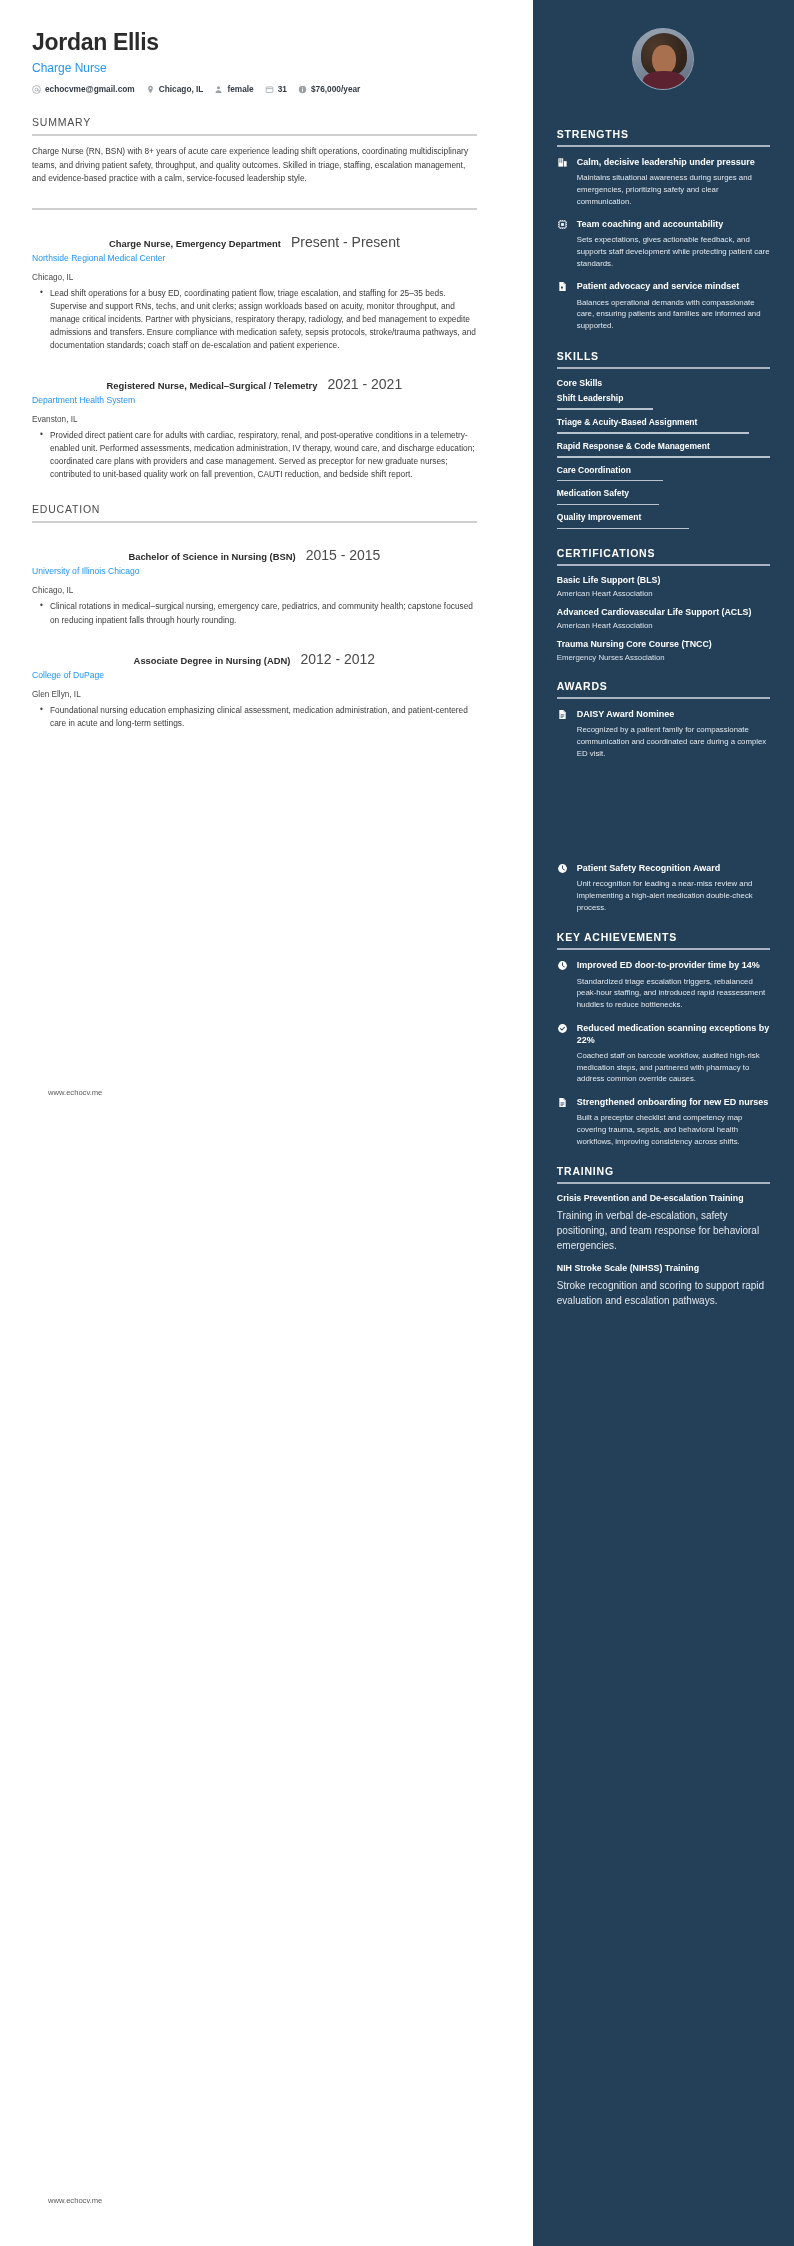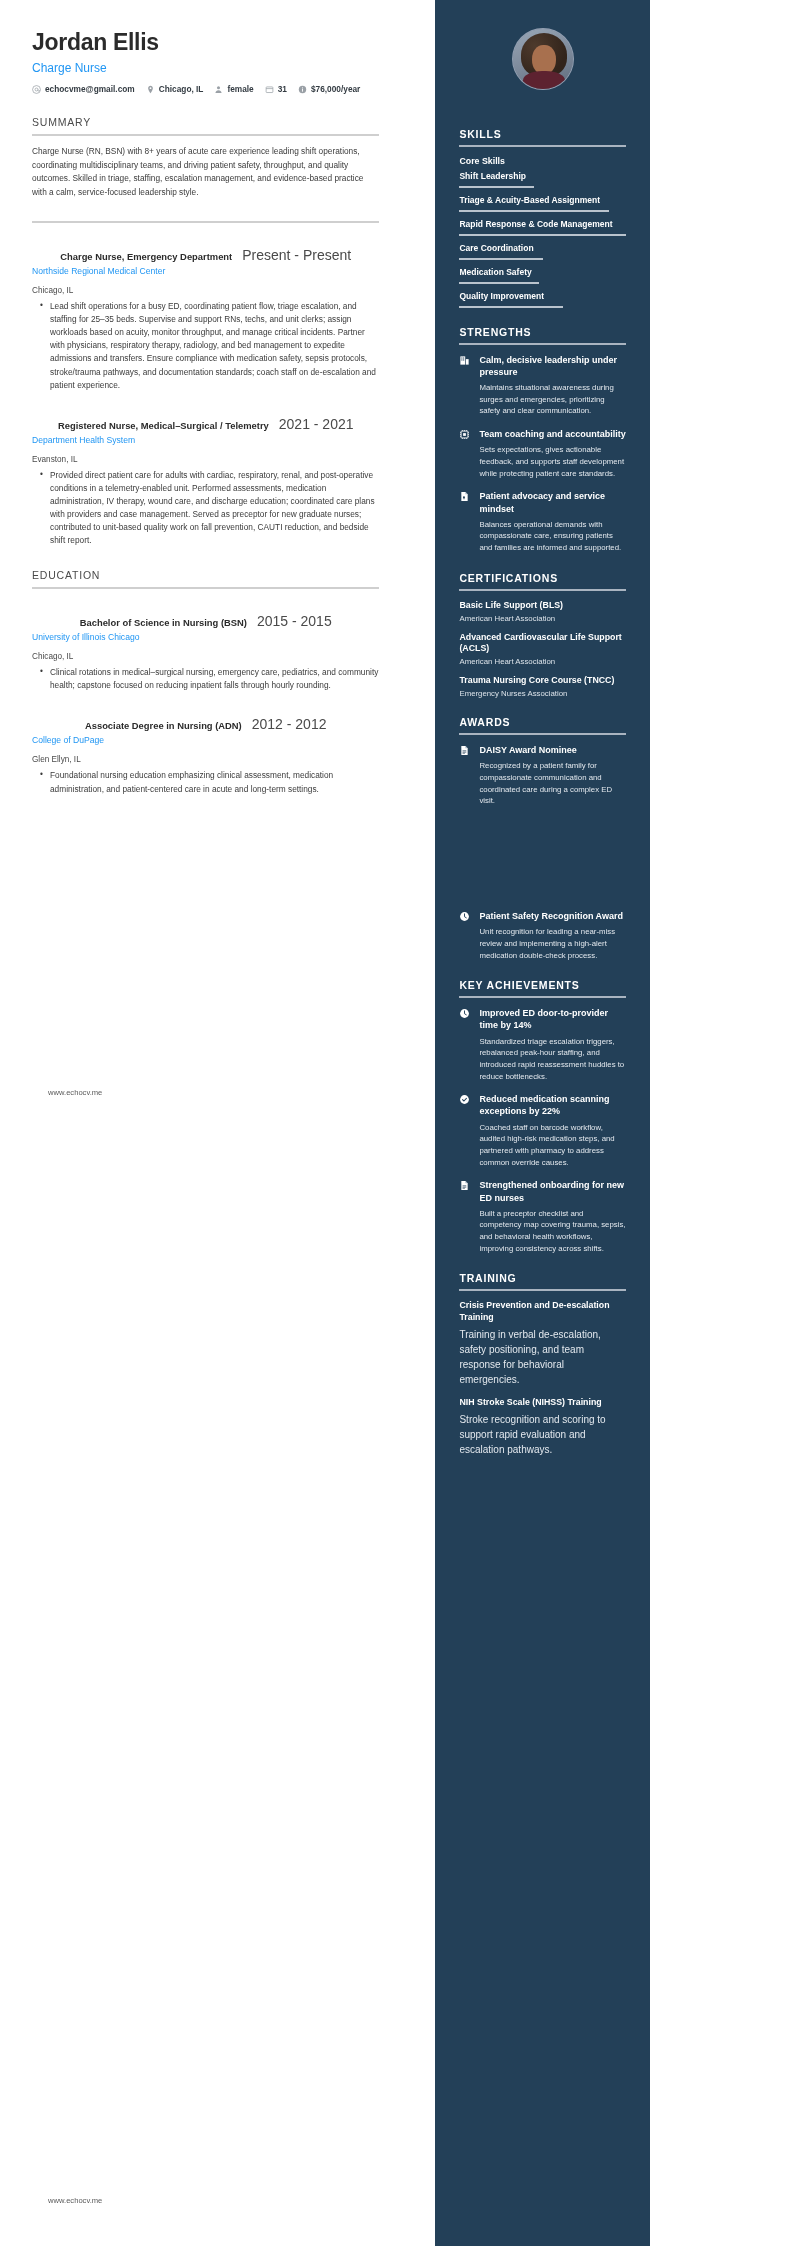--- a/index.html
+++ b/index.html
@@ -4,21 +4,21 @@
 <style>
   * { box-sizing: border-box; margin: 0; padding: 0; }
   html, body {
     width: 794px;
     background: #ffffff;
     font-family: "Liberation Sans", sans-serif;
     -webkit-font-smoothing: antialiased;
   }
   .page {
     position: relative;
-    width: 650px;
+    width: 794px;
     min-height: 2246px;
     display: flex;
     align-items: stretch;
     background: #ffffff;
     gap: 24px;
   }
   
   .main {
     width: 525px;
     padding: 30px 32px 0 32px;
@@ -402,51 +402,20 @@
     <div class="avatar-wrap">
       <div class="avatar">
         <div class="sky"></div>
         <div class="hair"></div>
         <div class="face"></div>
         <div class="body"></div>
       </div>
     </div>
 
     <div class="sb-section">
-      <div class="sb-title">SKILLS</div>
-      <div class="sb-rule"></div>
-      <div class="skill-group-label">Core Skills</div>
-
-      <div class="skill-row">
-        <div class="skill-name">Shift Leadership</div>
-        <div class="skill-bar" style="width: 45%;"></div>
-      </div>
-      <div class="skill-row">
-        <div class="skill-name">Triage &amp; Acuity-Based Assignment</div>
-        <div class="skill-bar" style="width: 90%;"></div>
-      </div>
-      <div class="skill-row">
-        <div class="skill-name">Rapid Response &amp; Code Management</div>
-        <div class="skill-bar" style="width: 100%;"></div>
-      </div>
-      <div class="skill-row">
-        <div class="skill-name">Care Coordination</div>
-        <div class="skill-bar" style="width: 50%;"></div>
-      </div>
-      <div class="skill-row">
-        <div class="skill-name">Medication Safety</div>
-        <div class="skill-bar" style="width: 48%;"></div>
-      </div>
-      <div class="skill-row">
-        <div class="skill-name">Quality Improvement</div>
-        <div class="skill-bar" style="width: 62%;"></div>
-      </div>
-    </div>
-
-    <div class="sb-section">
       <div class="sb-title">STRENGTHS</div>
       <div class="sb-rule"></div>
 
       <div class="sb-item">
         <div class="sb-icon">
           <svg width="11" height="11" viewBox="0 0 16 16">
               <rect x="2" y="2" width="7" height="12" fill="#fff"></rect>
               <rect x="10" y="6" width="4" height="8" fill="#fff"></rect>
               <rect x="3.4" y="3.6" width="1.6" height="1.6" fill="#234058"></rect>
               <rect x="6" y="3.6" width="1.6" height="1.6" fill="#234058"></rect>
@@ -484,20 +453,51 @@
             </svg>
         </div>
         <div class="sb-item-body">
           <div class="sb-item-title">Patient advocacy and service mindset</div>
           <div class="sb-item-desc">Balances operational demands with compassionate care, ensuring patients and families are informed and supported.</div>
         </div>
       </div>
     </div>
 
     <div class="sb-section">
+      <div class="sb-title">SKILLS</div>
+      <div class="sb-rule"></div>
+      <div class="skill-group-label">Core Skills</div>
+
+      <div class="skill-row">
+        <div class="skill-name">Shift Leadership</div>
+        <div class="skill-bar" style="width: 45%;"></div>
+      </div>
+      <div class="skill-row">
+        <div class="skill-name">Triage &amp; Acuity-Based Assignment</div>
+        <div class="skill-bar" style="width: 90%;"></div>
+      </div>
+      <div class="skill-row">
+        <div class="skill-name">Rapid Response &amp; Code Management</div>
+        <div class="skill-bar" style="width: 100%;"></div>
+      </div>
+      <div class="skill-row">
+        <div class="skill-name">Care Coordination</div>
+        <div class="skill-bar" style="width: 50%;"></div>
+      </div>
+      <div class="skill-row">
+        <div class="skill-name">Medication Safety</div>
+        <div class="skill-bar" style="width: 48%;"></div>
+      </div>
+      <div class="skill-row">
+        <div class="skill-name">Quality Improvement</div>
+        <div class="skill-bar" style="width: 62%;"></div>
+      </div>
+    </div>
+
+    <div class="sb-section">
       <div class="sb-title">CERTIFICATIONS</div>
       <div class="sb-rule"></div>
 
       <div class="cert-row">
         <div class="cert-name">Basic Life Support (BLS)</div>
         <div class="cert-org">American Heart Association</div>
       </div>
       <div class="cert-row">
         <div class="cert-name">Advanced Cardiovascular Life Support (ACLS)</div>
         <div class="cert-org">American Heart Association</div>

